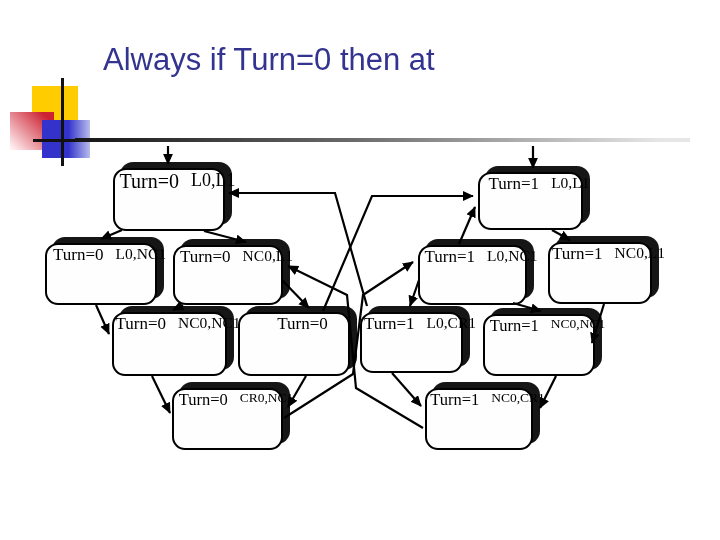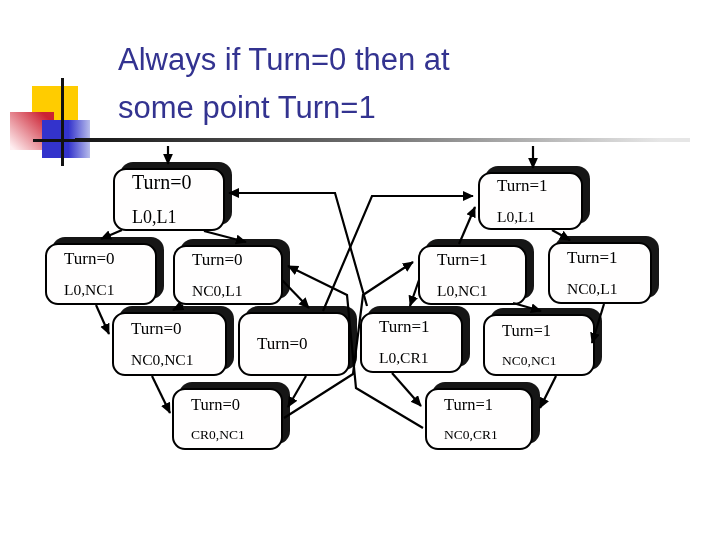--- a/index.html
+++ b/index.html
@@ -1,59 +1,58 @@
 <!DOCTYPE html>
 <html><head>
 <meta charset="utf-8">
 <style>
   html,body{margin:0;padding:0;background:#ffffff;}
   .slide{position:relative;width:720px;height:540px;background:#ffffff;overflow:hidden;
          font-family:"Liberation Sans","DejaVu Sans",sans-serif;}
 
   
-  .title{position:absolute;left:118px;top:36px;font-size:31px;line-height:48px;
+  .title{position:absolute;left:103px;top:36px;font-size:31px;line-height:48px;
          color:#333390;letter-spacing:0px;}
   .rule{position:absolute;left:75px;top:138px;width:615px;height:4px;
         background:linear-gradient(to right,#141414,#6a6a6a 45%,#e6e6e6 95%);}
 
   
   .deco-yellow{position:absolute;left:32px;top:86px;width:46px;height:38px;}
   .deco-red{position:absolute;left:10px;top:112px;width:44px;height:38px;}
   .deco-blue{position:absolute;left:42px;top:120px;width:48px;height:38px;}
   .deco-vline{position:absolute;left:61px;top:78px;width:3px;height:88px;background:#111;}
   .deco-hline{position:absolute;left:33px;top:139px;width:152px;height:3px;background:#111;}
 
   
   .node-layer{position:absolute;left:0;top:0;width:720px;height:540px;}
   .edge-layer{position:absolute;left:0;top:0;width:720px;height:540px;pointer-events:none;}
   .edge{fill:none;stroke:#000;stroke-width:2.2px;}
 
   
   .node{position:absolute;box-sizing:border-box;background:#fffefe;border:2.5px solid #000;
         border-radius:13px;box-shadow:7px -6px 0 0 #161616;
-        display:flex;flex-direction:column;justify-content:center;padding-left:17px;
+        display:flex;flex-direction:row;justify-content:center;padding-left:17px;
         font-family:"Liberation Serif","DejaVu Serif",serif;color:#000;line-height:1.18;gap:12px;}
   .size-lg .l1{font-size:20px;} .size-lg .l2{font-size:18px;}
   .size-md .l1{font-size:17px;} .size-md .l2{font-size:15.5px;}
   .size-sm .l1{font-size:16.5px;} .size-sm .l2{font-size:13.5px;}
 </style>
 </head>
 <body>
 
 <div class="slide">
 
   <div class="deco-yellow" style="background: rgb(255, 204, 0);"></div>
   <div class="deco-red" style="background: linear-gradient(225deg, rgb(204, 34, 51) 15%, rgb(255, 239, 241) 95%);"></div>
   <div class="deco-blue" style="background: linear-gradient(to right, rgb(51, 51, 204) 55%, rgb(184, 189, 235));"></div>
   <div class="deco-vline"></div>
   <div class="deco-hline"></div>
 
   <div class="title" style="color: rgb(51, 51, 144);">
     <div>Always if Turn=0 then at</div>
-    <div>some point Turn=1</div>
   </div>
   <div class="rule"></div>
 
   <div class="node-layer">
       <div class="node size-lg" style="left: 113px; top: 168px; width: 112px; height: 63px;">
         <div class="l1">Turn=0</div>
         <div class="l2">L0,L1</div>
       </div>
       <div class="node size-md" style="left: 478px; top: 172px; width: 105px; height: 58px;">
         <div class="l1">Turn=1</div>

